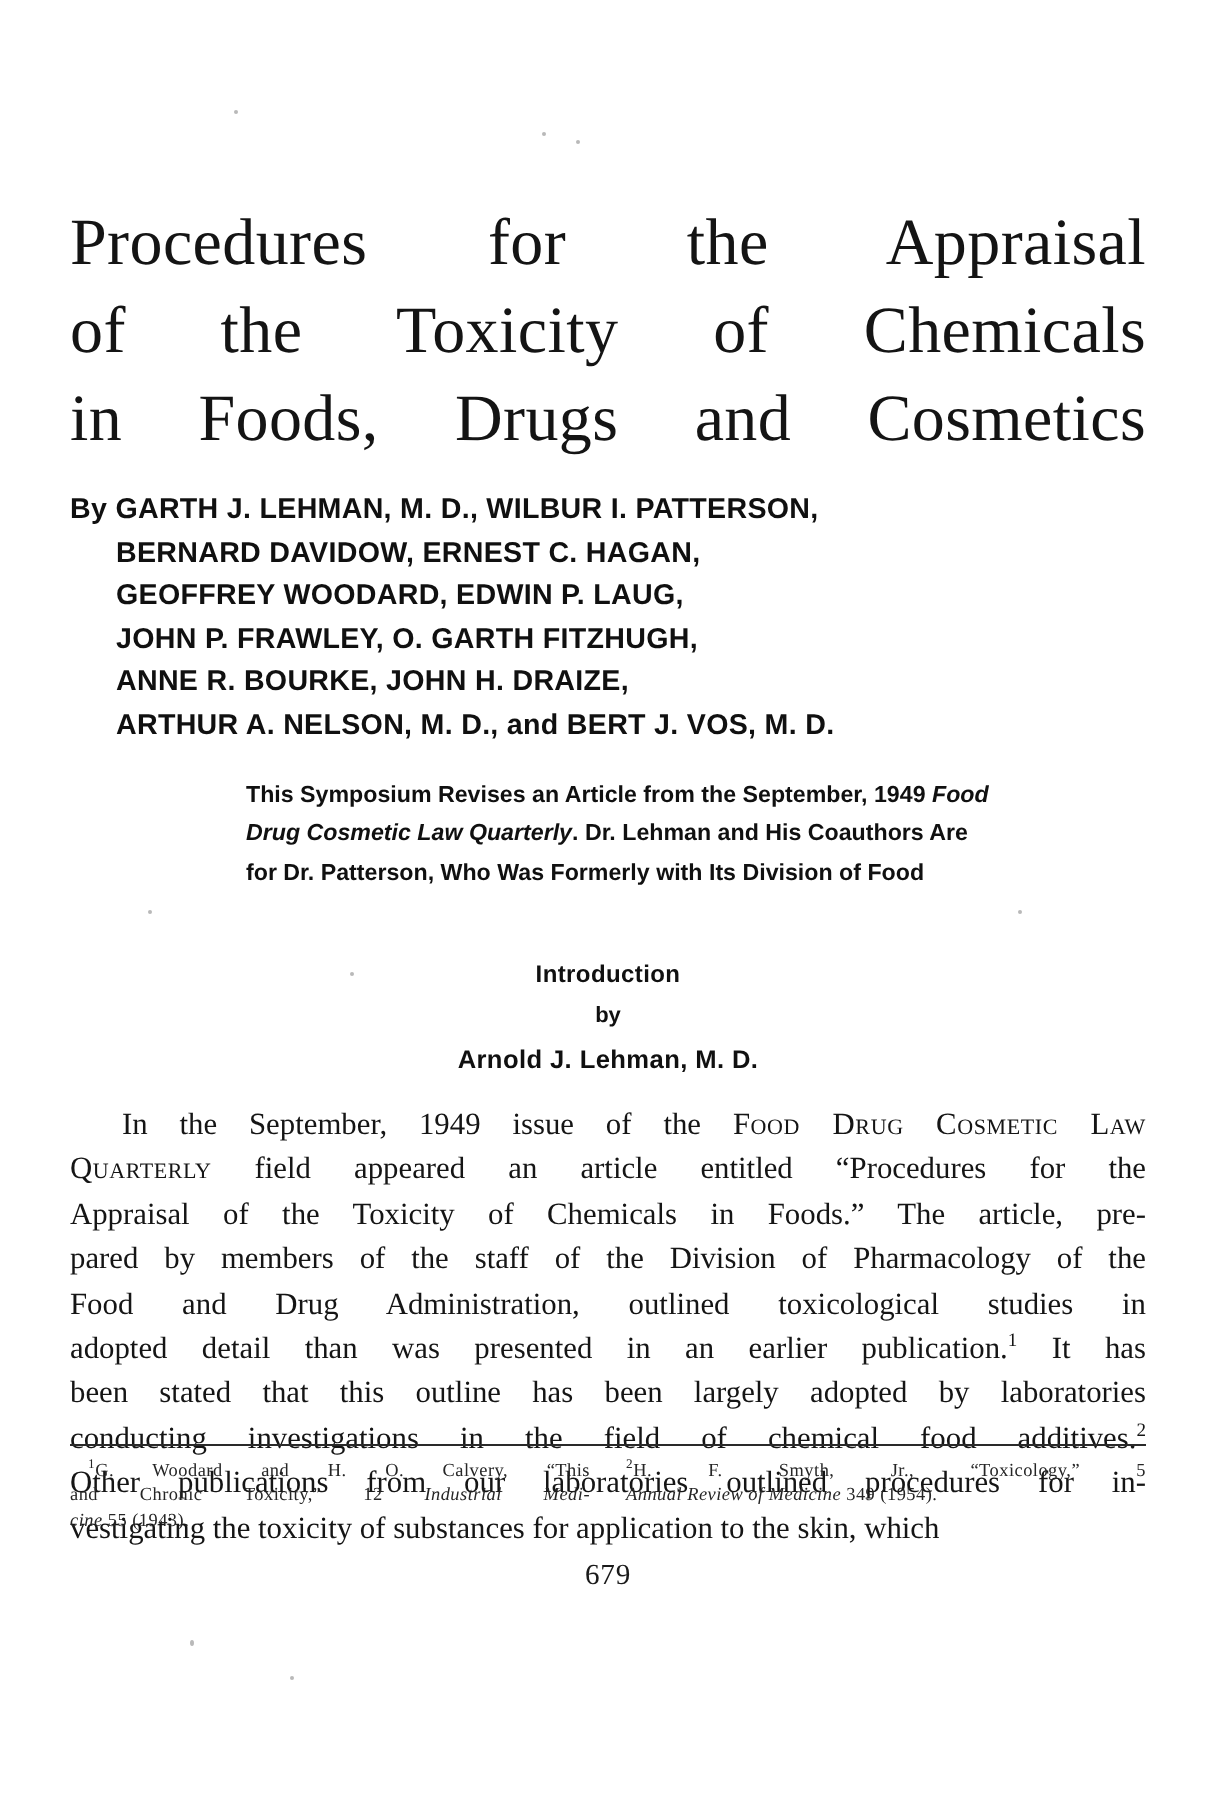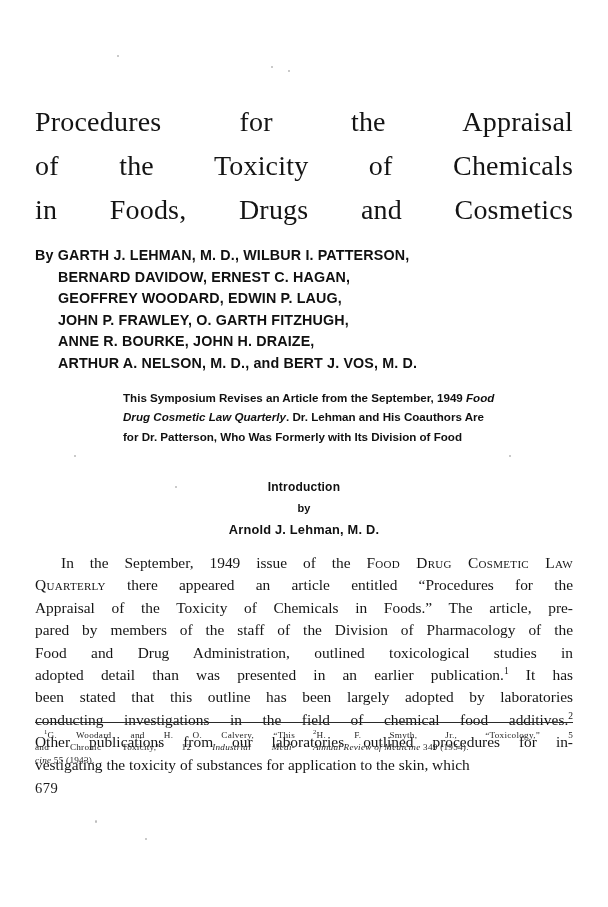--- a/index.html
+++ b/index.html
@@ -28,21 +28,21 @@
 
   
   .title-block {
     position: absolute;
     left: 35px;
     top: 100px;
     width: 538px;
   }
   .title-line {
     font-family: "Liberation Serif", "DejaVu Serif", serif;
-    font-size: 28px;
+    font-size: 33px;
     line-height: 44px;
     letter-spacing: 0.2px;
     color: #141414;
     text-align: justify;
     text-align-last: justify;
     white-space: nowrap;
   }
   .title-line.last {
     text-align-last: justify;
   }
@@ -202,20 +202,21 @@
     display: inline-block;
     width: 9px;
   }
 
   
   .page-number {
     position: absolute;
     left: 35px;
     top: 780px;
     width: 538px;
+    text-align: center;
     font-size: 14.6px;
     color: #1a1a1a;
     letter-spacing: 0.4px;
   }
 
   
   .speck {
     position: absolute;
     background: #b9b9b9;
     border-radius: 50%;
@@ -258,21 +259,21 @@
   </div>
 
   <div class="intro-head">
     <div class="ih-title">Introduction</div>
     <div class="ih-by">by</div>
     <div class="ih-author">Arnold J. Lehman, M. D.</div>
   </div>
 
   <div class="body-text">
     <span class="b-line first"><span class="lead-indent"></span><span>In the September, 1949 issue of the </span><span class="sc">Food Drug Cosmetic Law</span></span>
-    <span class="b-line"><span class="sc">Quarterly</span><span> there appeared an article entitled “Procedures for the</span></span>
+    <span class="b-line"><span class="sc">Quarterly</span><span> field appeared an article entitled “Procedures for the</span></span>
     <span class="b-line">Appraisal of the Toxicity of Chemicals in Foods.”  The article, pre-</span>
     <span class="b-line">pared by members of the staff of the Division of Pharmacology of the</span>
     <span class="b-line">Food and Drug Administration, outlined toxicological studies in</span>
     <span class="b-line"><span>adopted detail than was presented in an earlier publication.</span><sup>1</sup><span>  It has</span></span>
     <span class="b-line">been stated that this outline has been largely adopted by laboratories</span>
     <span class="b-line"><span>conducting investigations in the field of chemical food additives.</span><sup>2</sup></span>
     <span class="b-line">Other publications from our laboratories outlined procedures for in-</span>
     <span class="b-line last">vestigating the toxicity of substances for application to the skin, which</span>
   </div>
 

